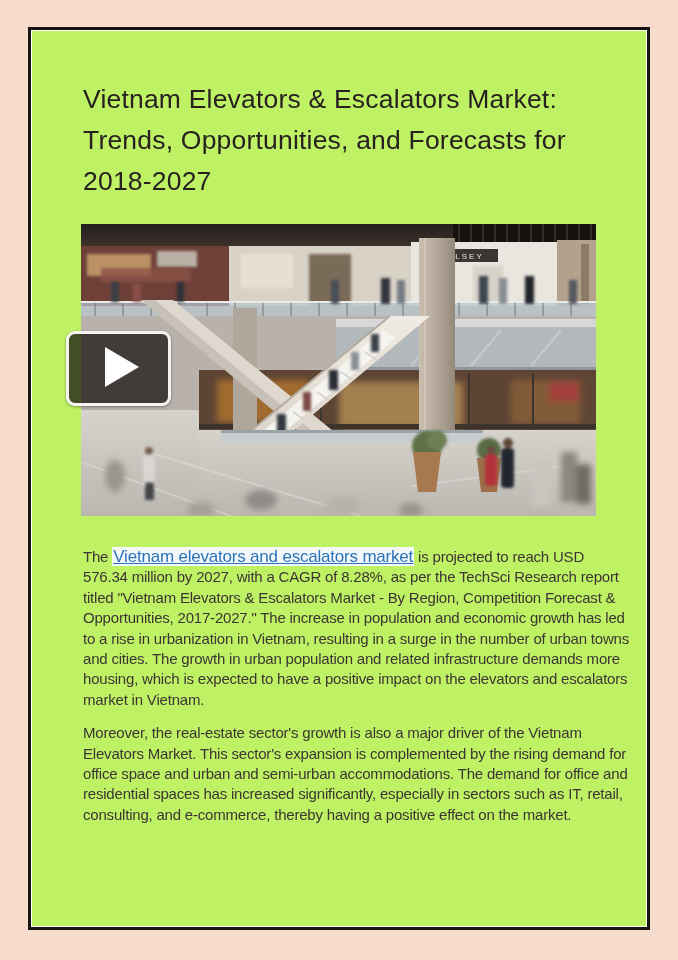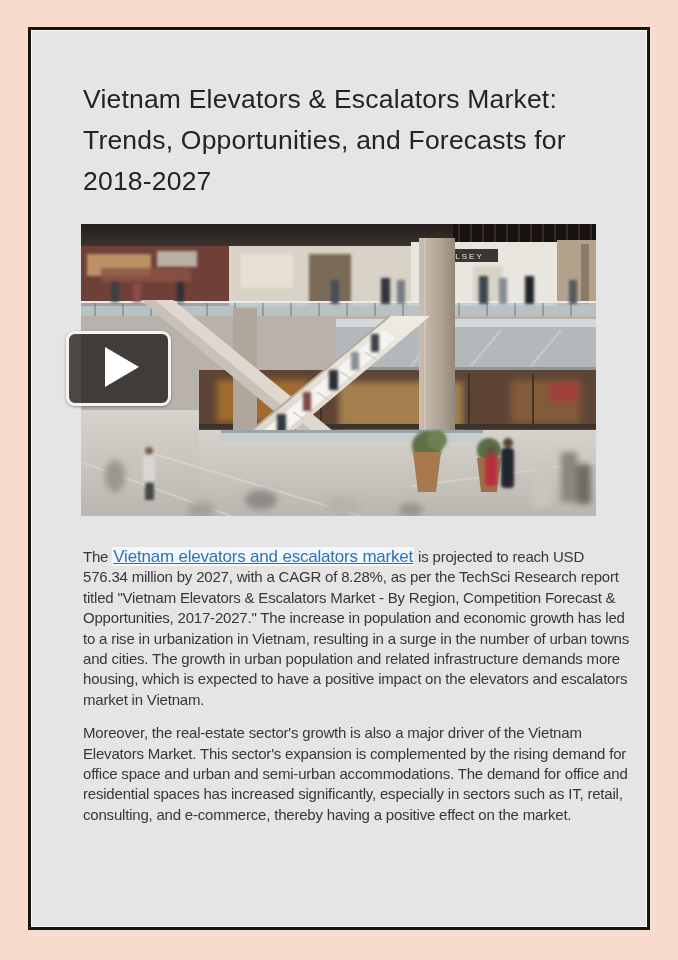--- a/index.html
+++ b/index.html
@@ -10,21 +10,21 @@
   }
   .stage{position:relative;width:678px;height:960px;background:#f7dbcc;}
   .frame{
     position:absolute;left:28px;top:27px;width:616px;height:897px;
     border:3px solid #171310;
     box-sizing:content-box;
   }
   .frame-inner{
     position:relative;width:614px;height:895px;
     border:1px solid #fffdfa;
-    background:#e5e5e5;
+    background:#bef264;
   }
   .slide-title{
     position:absolute;left:51px;top:48px;width:535px;
     font-size:26.5px;line-height:41px;font-weight:300;
     color:#272120;letter-spacing:.2px;
   }
   .media{
     position:absolute;left:49px;top:193px;width:515px;height:292px;
   }
   .photo{

